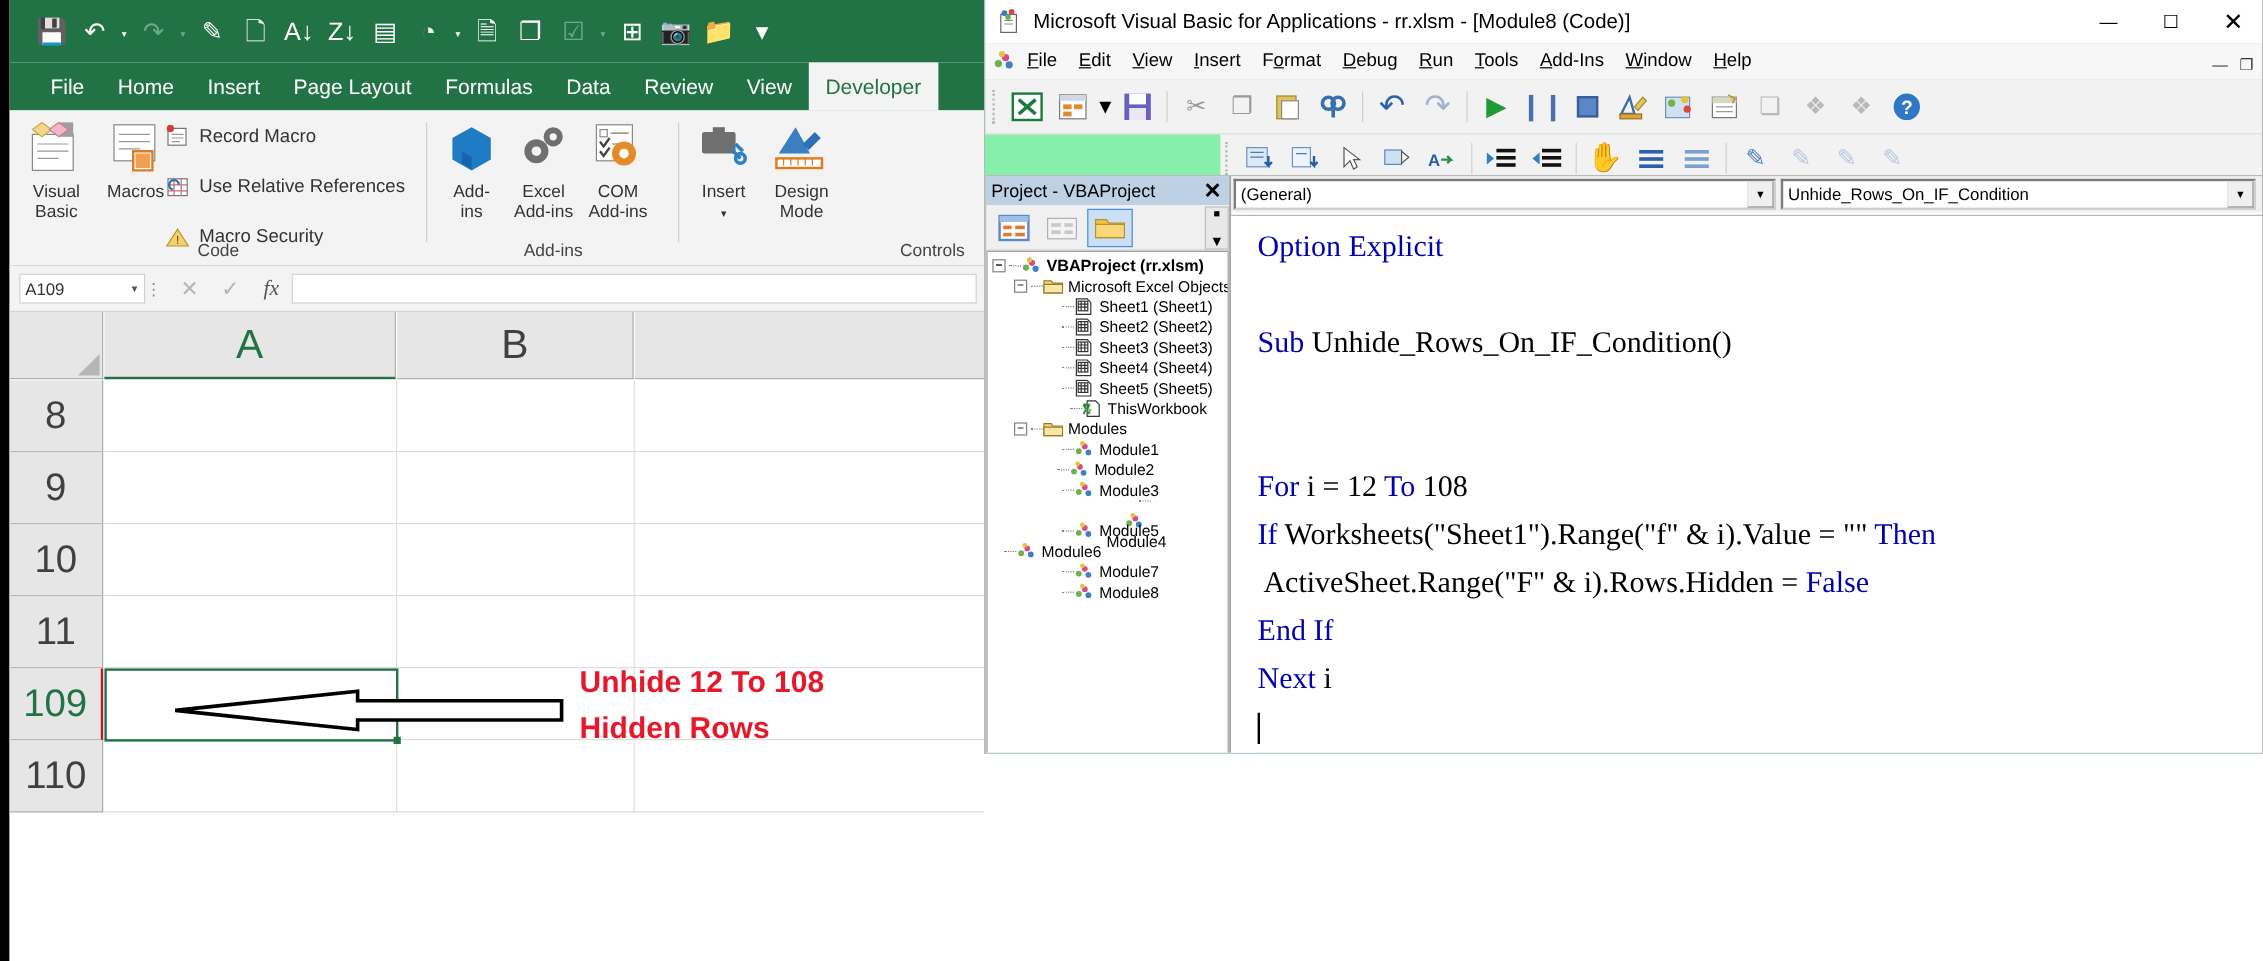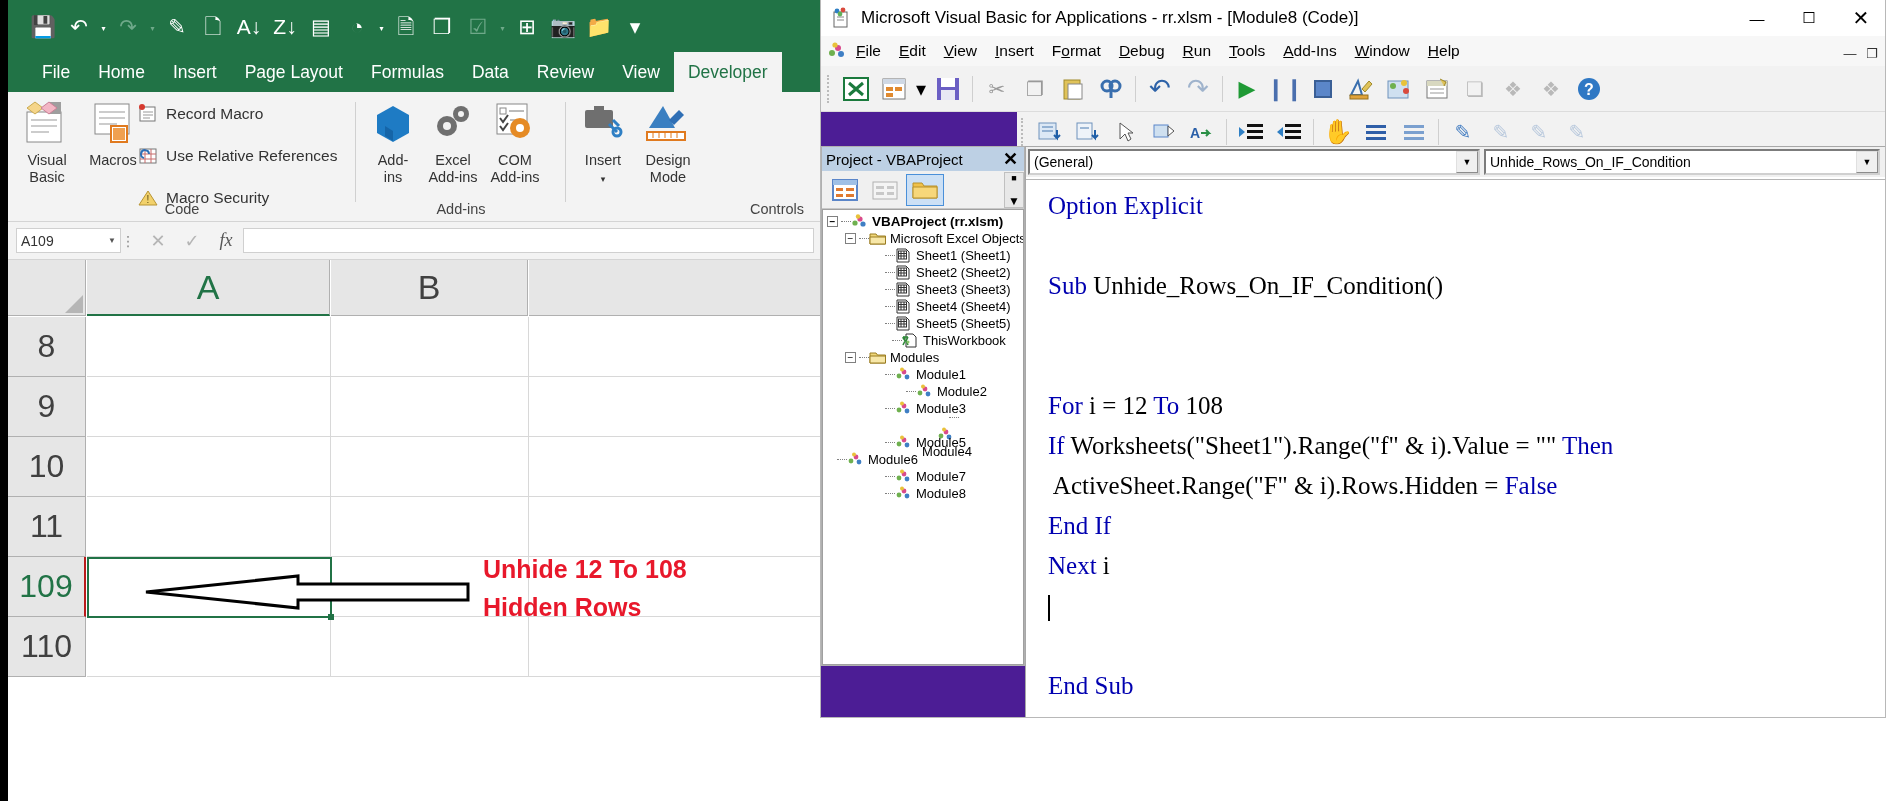--- a/index.html
+++ b/index.html
@@ -131,22 +131,22 @@
     background:#217346;
   }
   #annot-arrow{ position:absolute; pointer-events:none; }
   .annot-text{
     position:absolute; color:#e8182b; font-weight:bold; font-size:25px;
     font-family:"Liberation Sans", sans-serif; white-space:nowrap;
   }
 
   
   #vbe-window{
-    position:absolute; left:820px; top:0; width:1066px; height:718px;
-    background:#4c1d95; border:1px solid #b8b8b8; border-top:none;
+    position:absolute; left:820px; top:0; width:1066px; height:628px;
+    background:#86efac; border:1px solid #b8b8b8; border-top:none;
     overflow:hidden;
   }
   #vbe-title{
     position:absolute; left:0; top:0; width:1066px; height:36px;
     background:#ffffff; display:flex; align-items:center;
   }
   #vbe-title .vt-icon{ margin-left:10px; width:22px; height:22px; }
   #vbe-title .vt-text{
     margin-left:8px; font-size:17px; color:#000; white-space:nowrap;
   }
@@ -872,21 +872,21 @@
         <div class="tnode" style="padding-left: 48px;">
           <span class="tdots" style="margin-left: 14px;"></span>
           <span class="ticon"><svg width="17" height="15" viewBox="0 0 17 15">
               <circle cx="4" cy="9" r="2.4" fill="#6fb04f"></circle>
               <circle cx="9" cy="5" r="2.4" fill="#d94a8c"></circle>
               <circle cx="12" cy="10" r="2.4" fill="#3f7fc4"></circle>
               <circle cx="7" cy="2.5" r="2" fill="#e8c23a"></circle>
             </svg></span>
           <span>Module1</span>
         </div>
-        <div class="tnode" style="padding-left: 69px; text-align: center;">
+        <div class="tnode" style="padding-left: 44px; text-align: center;">
           <span class="tdots" style="margin-left: 14px;"></span>
           <span class="ticon"><svg width="17" height="15" viewBox="0 0 17 15">
               <circle cx="4" cy="9" r="2.4" fill="#6fb04f"></circle>
               <circle cx="9" cy="5" r="2.4" fill="#d94a8c"></circle>
               <circle cx="12" cy="10" r="2.4" fill="#3f7fc4"></circle>
               <circle cx="7" cy="2.5" r="2" fill="#e8c23a"></circle>
             </svg></span>
           <span>Module2</span>
         </div>
         <div class="tnode" style="padding-left: 48px; text-align: center;">

